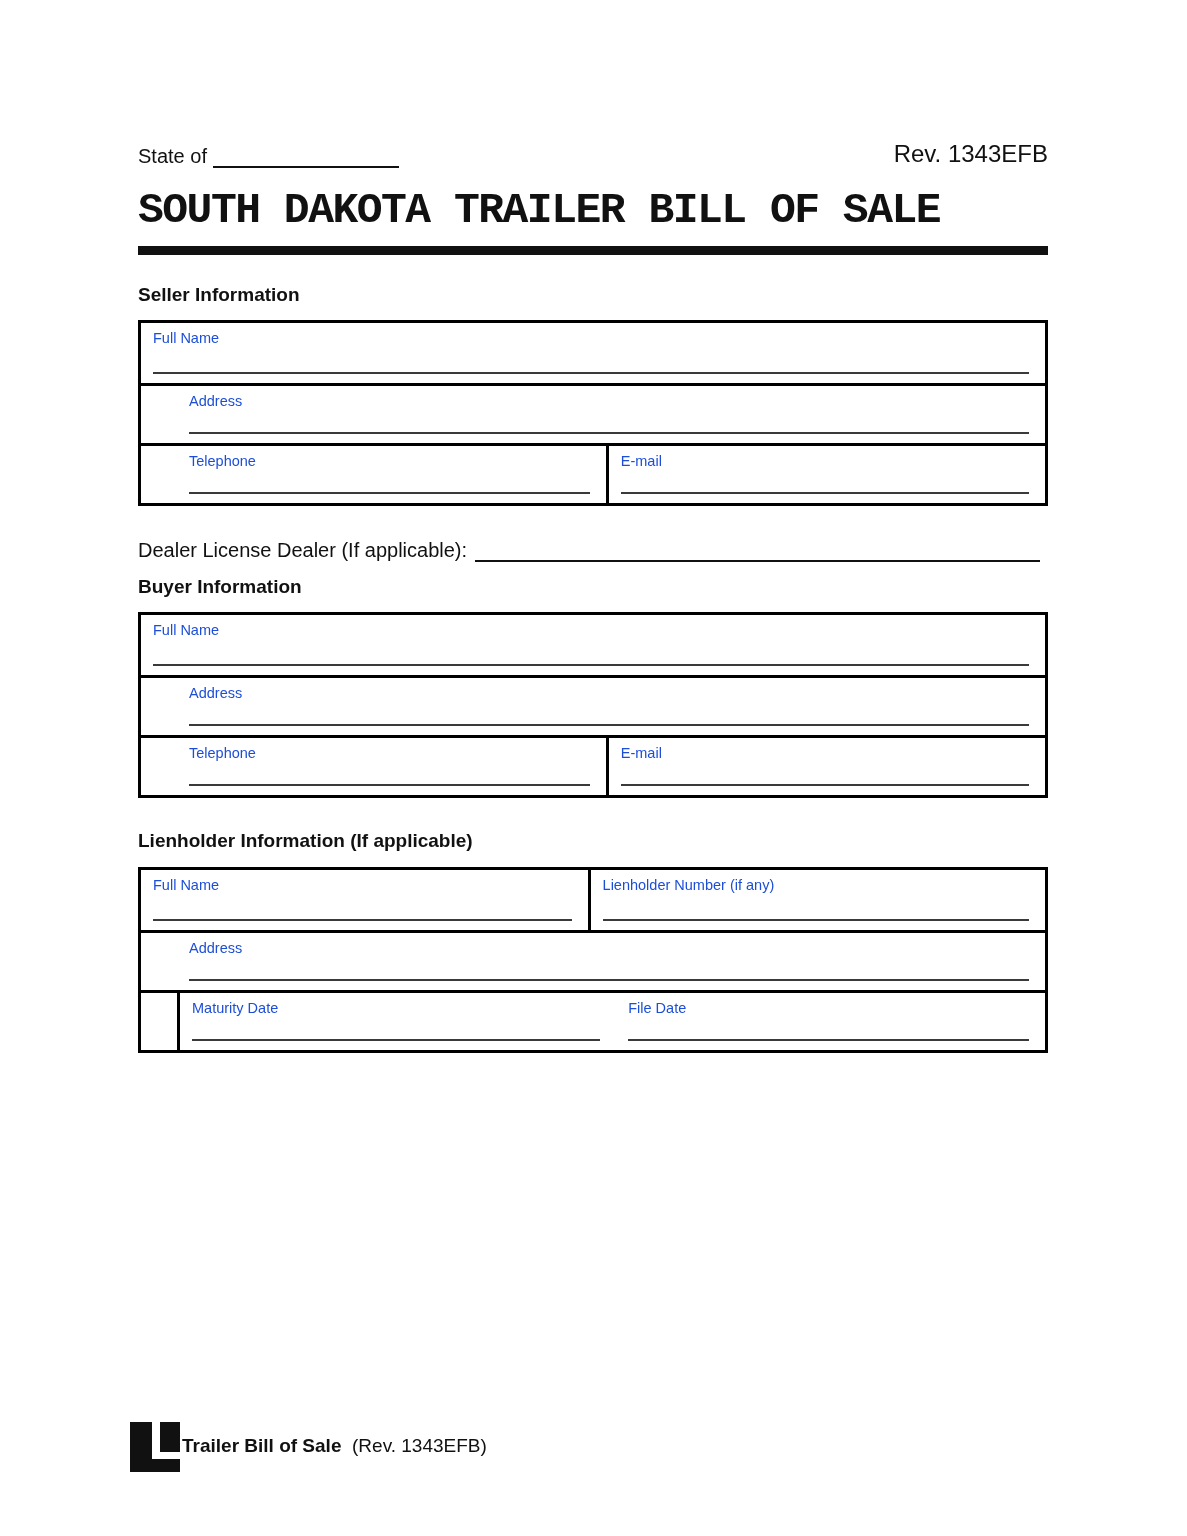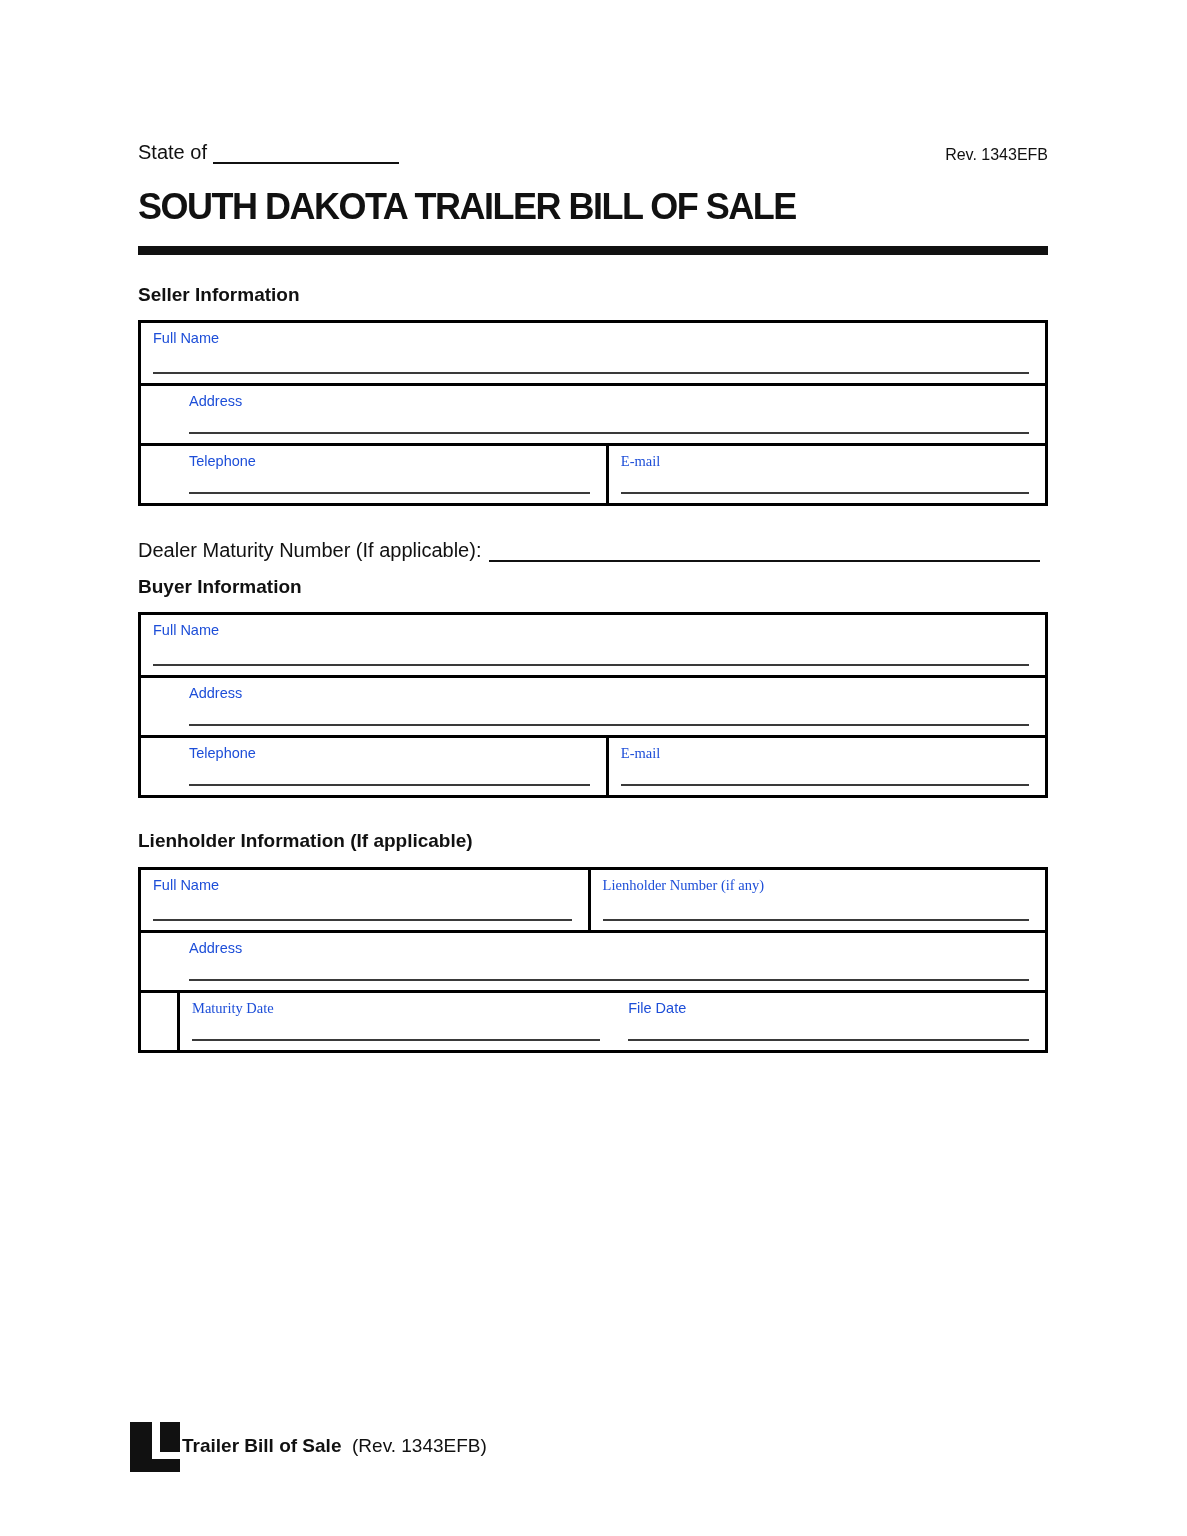--- a/index.html
+++ b/index.html
@@ -24,29 +24,30 @@
     align-items: flex-end;
     font-size: 20px;
   }
   .state-of-wrap { display: flex; align-items: flex-end; }
   .state-of-line {
     display: inline-block;
     width: 186px; height: 24px;
     border-bottom: 2px solid #111;
     margin-left: 6px;
   }
-  .rev-label { font-size: 16px; }
+  .rev-label { font-size: 24px; }
 
   .doc-title {
     position: absolute;
     top: 186px; left: 138px; width: 910px;
-    font-size: 36px;
+    font-size: 43px;
     font-weight: bold;
     letter-spacing: -1.5px;
     white-space: nowrap;
+    font-family: Liberation Mono, monospace;
   }
   .title-rule {
     position: absolute;
     top: 246px; left: 138px; width: 910px;
     height: 3px;
     border-top: 4px solid #111;
     border-bottom: 5px solid #111;
   }
 
   
@@ -76,21 +77,21 @@
     height: 60px;
     display: flex;
   }
   .box-row + .box-row { border-top: 3px solid #000; padding-left: 36px; }
 
   .cell {
     position: relative;
     flex: 1 1 auto;
   }
   .cell-half-l { flex: 0 0 49.4%; }
-  .cell-half-r { border-left: 3px solid #000; font-family: Liberation Serif, serif; }
+  .cell-half-r { border-left: 3px solid #000; }
 
   .cell-label {
     position: absolute;
     top: 7px; left: 12px;
     font-size: 14.5px;
     color: #1d4ed8;
     white-space: nowrap;
   }
   .write-line {
     position: absolute;
@@ -170,21 +171,21 @@
         <div class="write-line"></div>
       </div>
       <div class="cell cell-half-r">
         <span class="cell-label">E-mail</span>
         <div class="write-line"></div>
       </div>
     </div>
   </div>
 
   <div class="dealer-row">
-    <span>Dealer Maturity Number (If applicable):</span>
+    <span>Dealer License Dealer (If applicable):</span>
     <div class="fill-line"></div>
   </div>
 
   <div class="section-heading h-buyer">Buyer Information</div>
   <div class="info-box box-buyer">
     <div class="box-row">
       <div class="cell">
         <span class="cell-label">Full Name</span>
         <div class="write-line"></div>
       </div>

